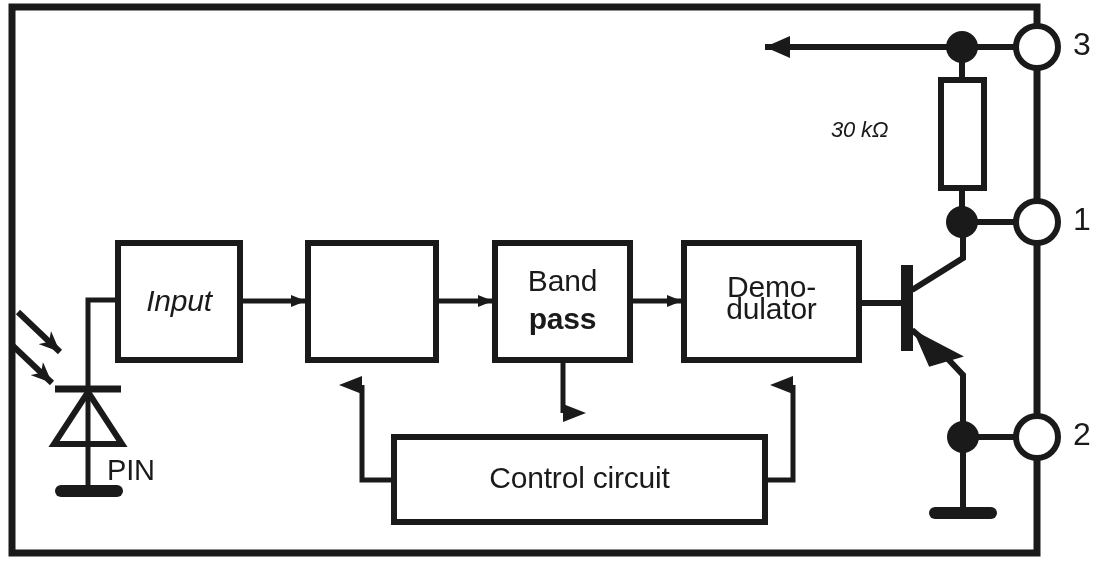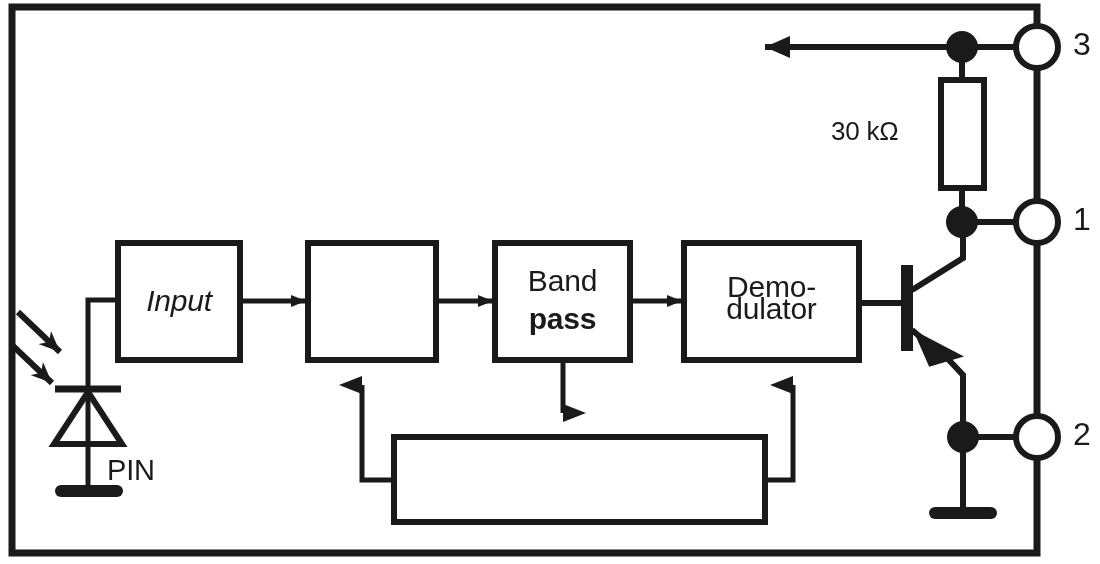--- a/index.html
+++ b/index.html
@@ -14,21 +14,21 @@
   .lbl{
     position:absolute;
     color:#1a1a1a;
     font-family:"Liberation Sans",sans-serif;
     white-space:nowrap;
     line-height:1.06;
     letter-spacing:-0.2px;
   }
   .block-lbl{font-size:30px;text-align:center;}
   .pin-lbl{font-size:32px;}
-  .res-lbl{font-size:26px;}
+  .res-lbl{font-size:22px;font-style:italic;}
   .pin-name{font-size:29px;text-align:right;}
 </style>
 </head>
 <body>
 
 <div id="stage">
 
   <svg width="1100" height="564" viewBox="0 0 1100 564">
 
     <defs>
@@ -115,20 +115,21 @@
 
   <div class="lbl block-lbl" style="left:118px;top:285px;width:122px;font-style:italic;">Input</div>
 
 
   <div class="lbl block-lbl" style="left:495px;top:265px;width:135px;text-align:center;">Band</div>
   <div class="lbl block-lbl" style="left:495px;top:303px;width:135px;font-weight:bold;">pass</div>
 
   <div class="lbl block-lbl" style="left:684px;top:265px;width:175px;margin-top:6px;">Demo-</div>
   <div class="lbl block-lbl" style="left:684px;top:293px;width:175px;">dulator</div>
 
+  <div class="lbl block-lbl" style="left:394px;top:462px;width:371px;">Control circuit</div>
 
   <div class="lbl pin-name" style="left:107px;top:455px;">PIN</div>
 
   <div class="lbl res-lbl" style="left:831px;top:118px;">30 kΩ</div>
 
   <div class="lbl pin-lbl" style="left:1073px;top:28px;">3</div>
   <div class="lbl pin-lbl" style="left:1073px;top:203px;">1</div>
   <div class="lbl pin-lbl" style="left:1073px;top:418px;">2</div>
 
 </div>

